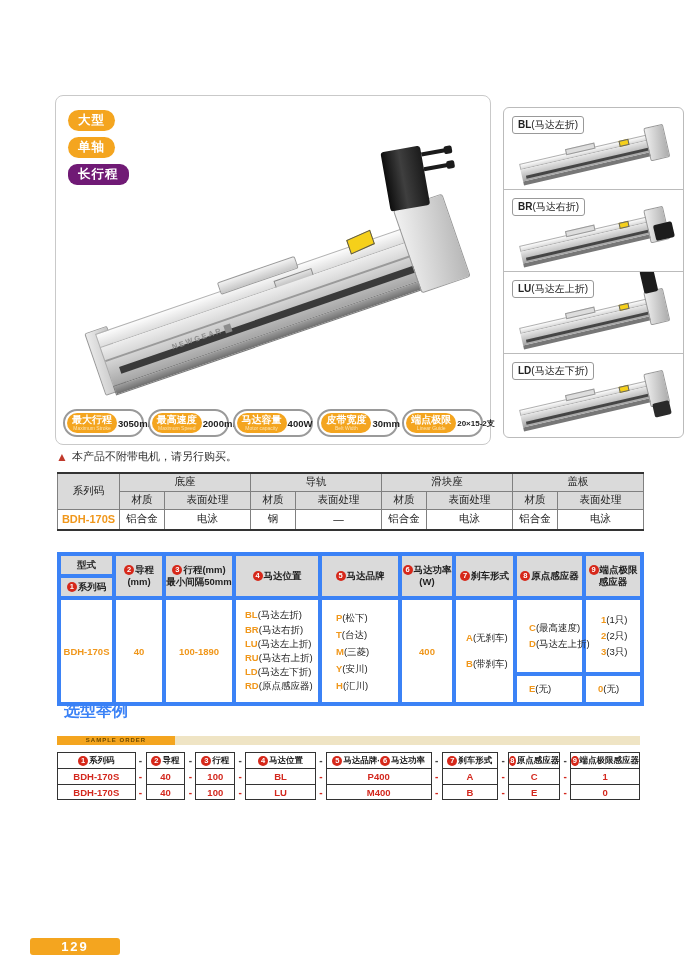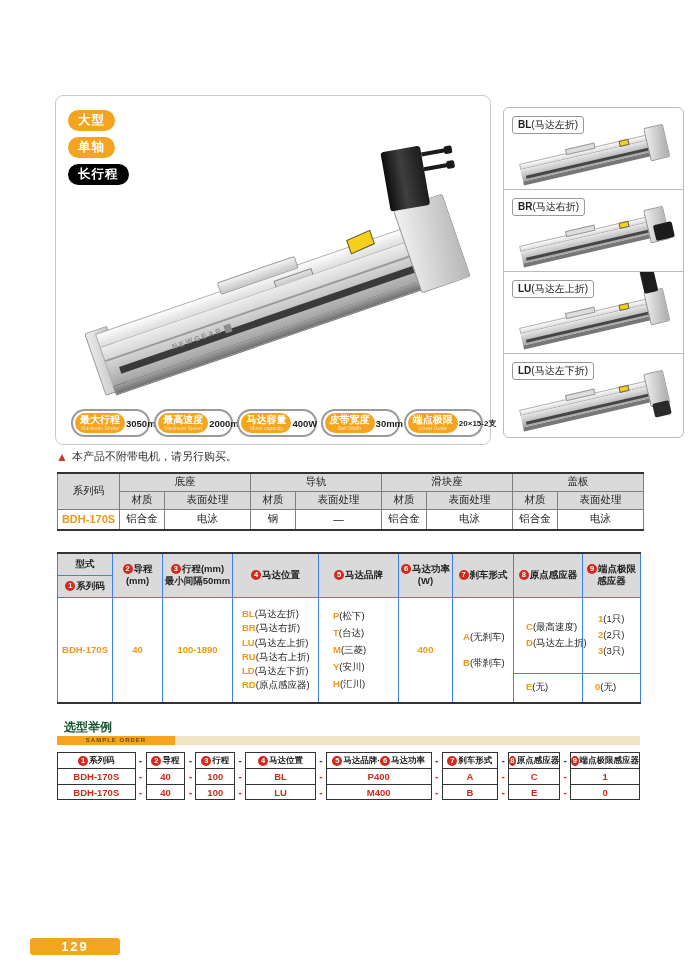--- a/index.html
+++ b/index.html
@@ -13,21 +13,21 @@
   .header-tab-cap { position:absolute; left:322px; top:0; width:38px; height:46px; background:#F8B848; border-radius:0 100% 0 0; }
   .header-underline { position:absolute; left:8px; right:8px; bottom:6px; height:3px; background:#fff; border-radius:2px; }
   .header-left-text { position:absolute; left:42px; top:9px; font-size:21px; font-weight:bold; color:#fff; letter-spacing:1px; white-space:nowrap; }
   .header-right-text { position:absolute; left:352px; top:9px; width:326px; text-align:center; font-size:21px; font-weight:bold; color:#fff; white-space:nowrap; }
 
   
   .hero { position:absolute; left:55px; top:95px; width:436px; height:350px; border:1px solid #C9C9C9; border-radius:8px; background:#fff; }
   .feat { position:absolute; left:12px; top:14px; z-index:6; }
   .pill { display:table; margin-bottom:6px; padding:2px 10px; border-radius:11px; color:#fff; font-size:12.5px; font-weight:bold; letter-spacing:1px; white-space:nowrap; }
   .pill-orange { background:#F4A51F; }
-  .pill-red { background:#000000; }
+  .pill-red { background:#701a75;border-radius:9px; }
 
   
   .hero-prod { position:absolute; left:28px; top:60px; width:400px; height:270px; }
   .act-body { position:absolute; left:12px; top:118px; width:358px; height:66px; transform:rotate(-19deg); }
   .act-top { position:absolute; left:0; top:0; width:100%; height:15px; background:linear-gradient(180deg,#fcfcfc,#dedede); border:1px solid #b3b3b3; }
   .act-side { position:absolute; left:0; top:15px; width:100%; height:40px; background:linear-gradient(180deg,#ededed 0%,#cfcfcf 45%,#a6a6a6 100%); border-left:1px solid #aaa; border-right:1px solid #aaa; }
   .act-slot { position:absolute; left:3%; top:24px; width:94%; height:7px; background:#3a3a3a; }
   .act-line { position:absolute; left:0; top:13px; width:100%; height:2px; background:#9a9a9a; }
   .act-bottom { position:absolute; left:0; top:55px; width:100%; height:10px; background:linear-gradient(180deg,#9d9d9d,#6e6e6e); border:1px solid #7a7a7a; }
   .act-brand { position:absolute; left:19%; top:18px; font-size:7.5px; letter-spacing:2px; color:#8d8d8d; font-weight:bold; display:flex; align-items:center; gap:2px; }
@@ -36,21 +36,21 @@
   .act-carriage2 { position:absolute; left:52%; top:8px; width:40px; height:12px; background:linear-gradient(#e2e2e2,#b0b0b0); border:1px solid #8a8a8a; }
   .act-endL { position:absolute; left:-10px; top:-4px; width:24px; height:66px; background:linear-gradient(100deg,#ececec,#b5b5b5); border:1px solid #999; border-radius:2px; }
   .act-end { position:absolute; right:-16px; top:-20px; width:52px; height:88px; background:linear-gradient(100deg,#f1f1f1,#b6b6b6); border:1px solid #999; border-radius:3px; }
   .act-sticker { position:absolute; right:64px; top:-8px; width:26px; height:15px; background:#F5D01A; border:1px solid #555; transform:skewY(-5deg); }
   .act-motor { position:absolute; right:-6px; top:-76px; width:40px; height:60px; background:linear-gradient(90deg,#0d0d0d,#3f3f3f 45%,#1b1b1b); border-radius:3px; transform:rotate(9deg); }
   .act-pin { position:absolute; right:-24px; width:24px; height:4px; background:#1b1b1b; }
   .act-pin::after { content:""; position:absolute; right:-7px; top:-2px; width:8px; height:8px; background:#1b1b1b; border-radius:2px; }
   .act-pin.p1 { top:7px; } .act-pin.p2 { top:22px; }
 
   
-  .specs { position:absolute; left:15px; right:7px; bottom:7px; display:flex; gap:4px; }
+  .specs { position:absolute; left:7px; right:7px; bottom:7px; display:flex; gap:4px; }
   .spec { flex:1; display:flex; align-items:center; border:2px solid #9a9a9a; border-radius:15px; background:#fff; padding:2px; min-width:0; }
   .spec-pill { background:#F4A51F; border-radius:11px; padding:2px 5px; text-align:center; line-height:1.05; }
   .spec-zh { display:block; font-size:10px; font-weight:bold; color:#fff; white-space:nowrap; }
   .spec-en { display:block; font-size:5px; color:#FBE2B0; white-space:nowrap; }
   .spec-val { flex:1; text-align:center; font-size:9.5px; font-weight:bold; color:#222; white-space:nowrap; padding:0 1px; }
   .spec-val.small { font-size:8px; }
 
   
   .vpanel { position:absolute; left:503px; top:107px; width:181px; height:331px; border:1px solid #bbb; border-radius:6px; background:#fff; }
   .vcell { position:relative; height:82px; border-bottom:1px solid #bbb; overflow:hidden; }
@@ -75,40 +75,40 @@
 
   
   .mtable { position:absolute; left:57px; top:472px; width:586px; border-collapse:collapse; table-layout:fixed; font-size:10.5px; color:#222; border-top:2px solid #333; border-bottom:2px solid #333; }
   .mtable th, .mtable td { border:1px solid #808080; text-align:center; font-weight:normal; }
   .mtable th { background:#DADADA; height:18px; }
   .mtable td { background:#fff; height:21px; }
   .mtable .ser { color:#F0971B; font-weight:bold; font-size:11px; }
 
   
   .stable { position:absolute; left:57px; top:552px; width:583px; border-collapse:collapse; table-layout:fixed; color:#222; border-top:2px solid #333; border-bottom:2px solid #333; }
-  .stable th, .stable td { border:1px solid #3b82f6; text-align:center; }
+  .stable th, .stable td { border:4px solid #3b82f6; text-align:center; }
   .stable th { background:#DADADA; font-size:9.5px; font-weight:bold; height:22px; line-height:1.25; }
   .stable td { background:#fff; font-size:9.5px; vertical-align:middle; }
   .stable tr.main-row { height:76px; }
   .stable tr.sub-row { height:30px; }
   .cnum { display:inline-flex; width:10px; height:10px; border-radius:50%; background:#D6281A; color:#fff; font-size:7.5px; font-weight:bold; align-items:center; justify-content:center; margin-right:1px; vertical-align:1px; }
   .code { color:#F0971B; font-weight:bold; }
   .ser2 { color:#F0971B; font-weight:bold; font-size:10.5px; }
   .oc { color:#F0971B; font-weight:bold; font-size:10px; }
   .list { text-align:left !important; }
   .list .ln { white-space:nowrap; }
   .pos-list { padding-left:9px; line-height:14.2px; }
   .brand-list { padding-left:14px; line-height:17px; }
   .brake-list { padding-left:10px; line-height:26px; }
   .org-list { padding-left:12px; line-height:16px; }
   .lim-list { padding-left:15px; line-height:16px; }
   .sub-cell { padding-left:12px; }
 
   
-  .sample-title { position:absolute; left:64px; top:719px; font-size:12px; font-weight:bold; color:#14532d; }
+  .sample-title { position:absolute; left:64px; top:701px; font-size:16px; font-weight:bold; color:#3b82f6; }
   .sample-bar { position:absolute; left:57px; top:736px; width:583px; height:9px; display:flex; }
   .sample-bar-left { width:118px; background:#F4A51F; color:#6b4a00; font-size:6px; font-weight:bold; text-align:center; line-height:9px; letter-spacing:1px; }
   .sample-bar-right { flex:1; background:#EFE4C4; }
   .sample-table { position:absolute; left:57px; top:752px; width:583px; display:flex; align-items:stretch; }
   .scol { border:1px solid #333; display:flex; flex-direction:column; background:#fff; min-width:0; }
   .scol-h { height:16px; border-bottom:1px solid #333; font-size:8.5px; font-weight:bold; color:#222; display:flex; align-items:center; justify-content:center; white-space:nowrap; }
   .scol-r { height:15px; display:flex; align-items:center; justify-content:center; font-size:9.5px; font-weight:bold; color:#D3281E; }
   .scol-r.r2 { border-top:1px solid #333; }
   .sdash { width:10px; display:flex; flex-direction:column; align-items:center; font-weight:bold; font-size:10px; }
   .sdash span { height:16px; display:flex; align-items:center; color:#D3281E; }

